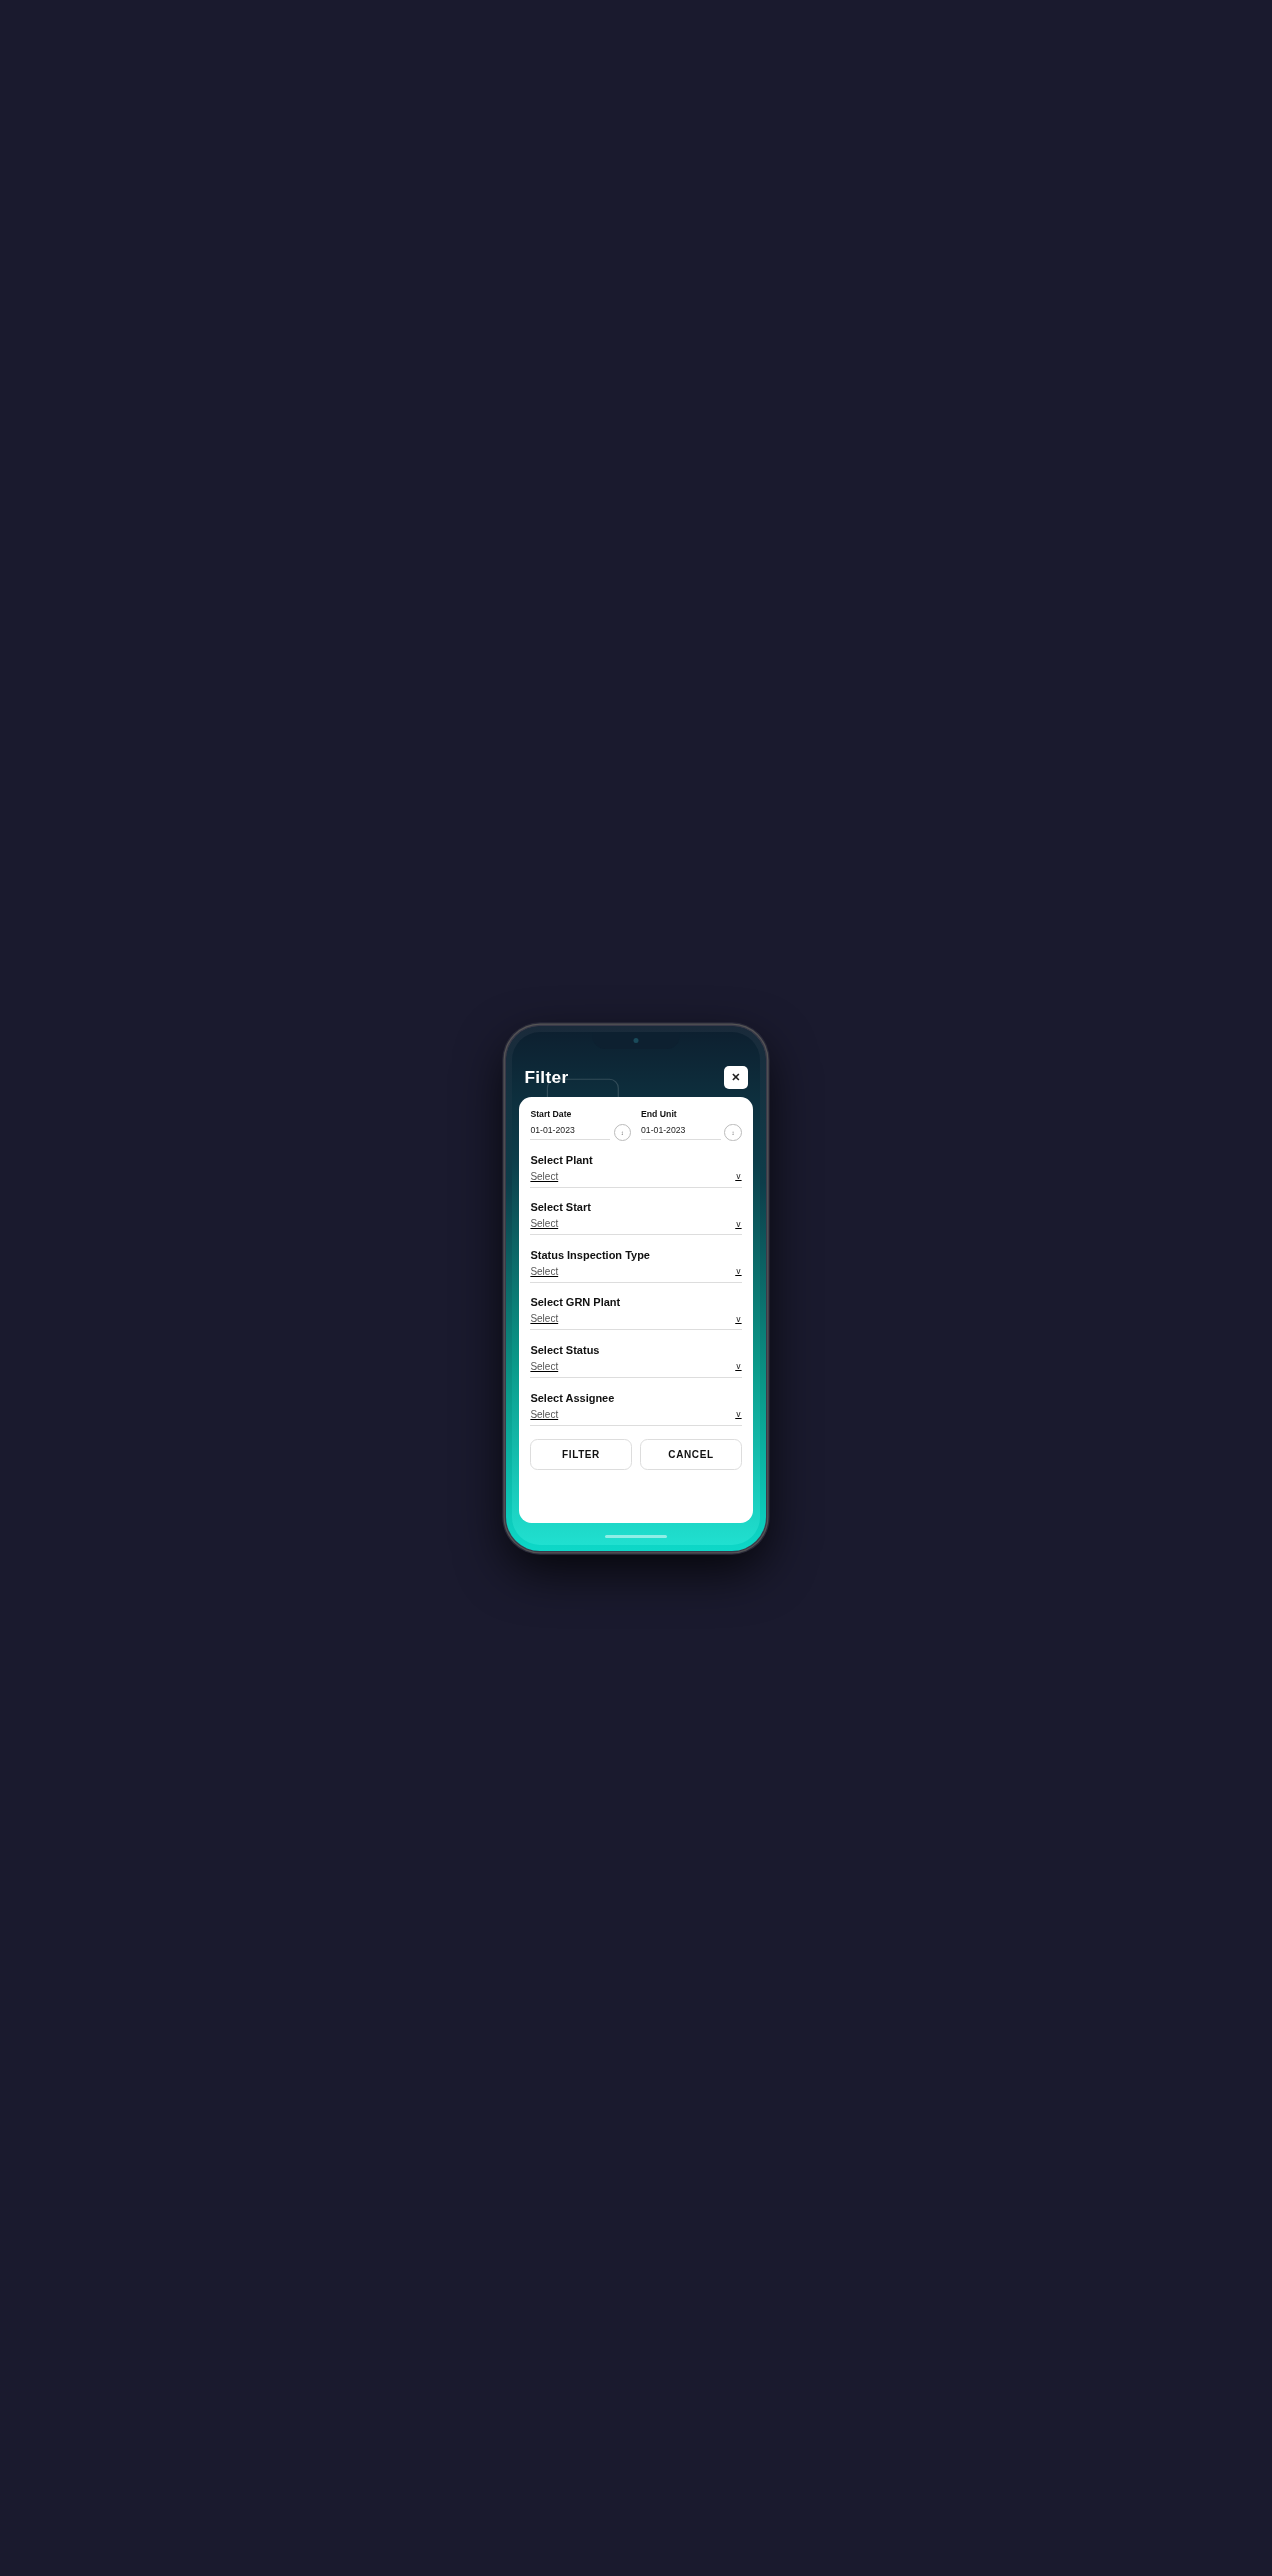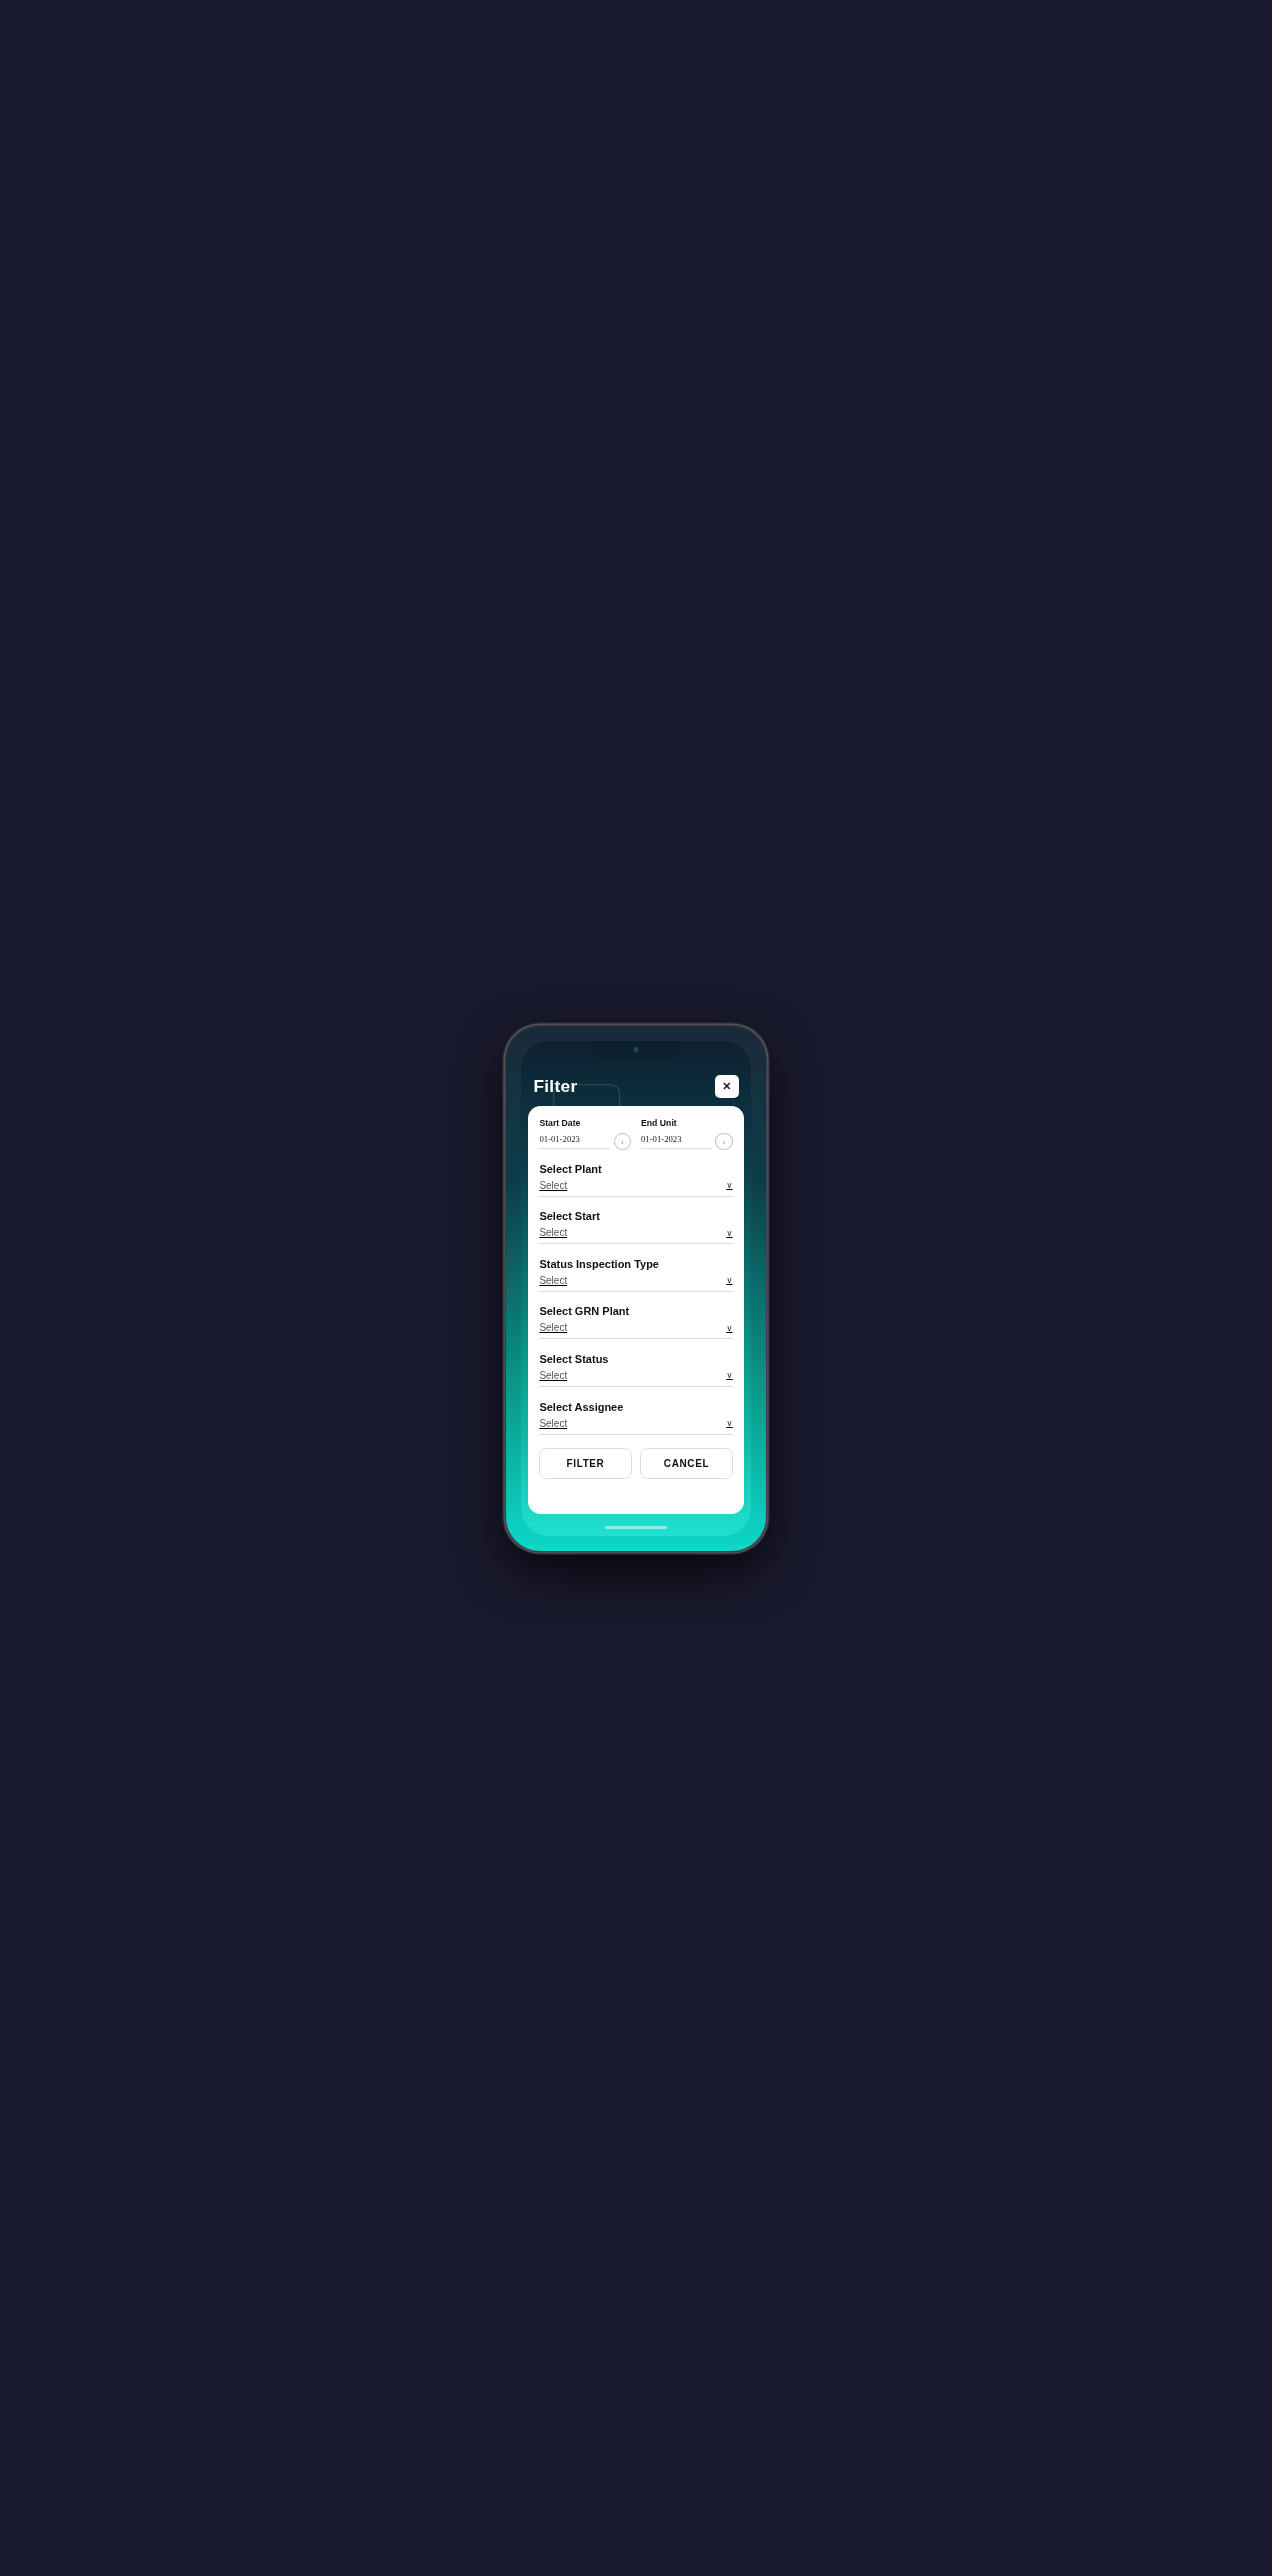--- a/index.html
+++ b/index.html
@@ -11,21 +11,21 @@
       align-items: center;
       min-height: 100vh;
       font-family: -apple-system, BlinkMacSystemFont, 'Segoe UI', sans-serif;
     }
 
     .phone-outer {
       width: 260px;
       height: 525px;
       background: linear-gradient(180deg, #1a2a3a 0%, #0d3d4a 30%, #0a9a8a 70%, #0dd8c8 100%);
       border-radius: 34px;
-      padding: 15px;
+      padding: 6px;
       box-shadow:
         0 0 0 1.2px #3a3a4a,
         0 0 0 2.5px #555,
         0 0 0 3.7px #2a2a3a,
         0 18.5px 49px rgba(0,0,0,0.8);
       position: relative;
     }
 
     .phone-inner {
       width: 100%;
@@ -155,21 +155,20 @@
       align-items: center;
       gap: 3.7px;
     }
 
     .date-value {
       font-size: 8.7px;
       color: #222;
       border-bottom: 0.9px solid #ddd;
       padding-bottom: 3.7px;
       flex: 1;
-      font-family: Liberation Serif, serif;
     }
 
     .sort-icon {
       width: 17.3px;
       height: 17.3px;
       border: 0.9px solid #bbb;
       border-radius: 50%;
       display: flex;
       align-items: center;
       justify-content: center;

